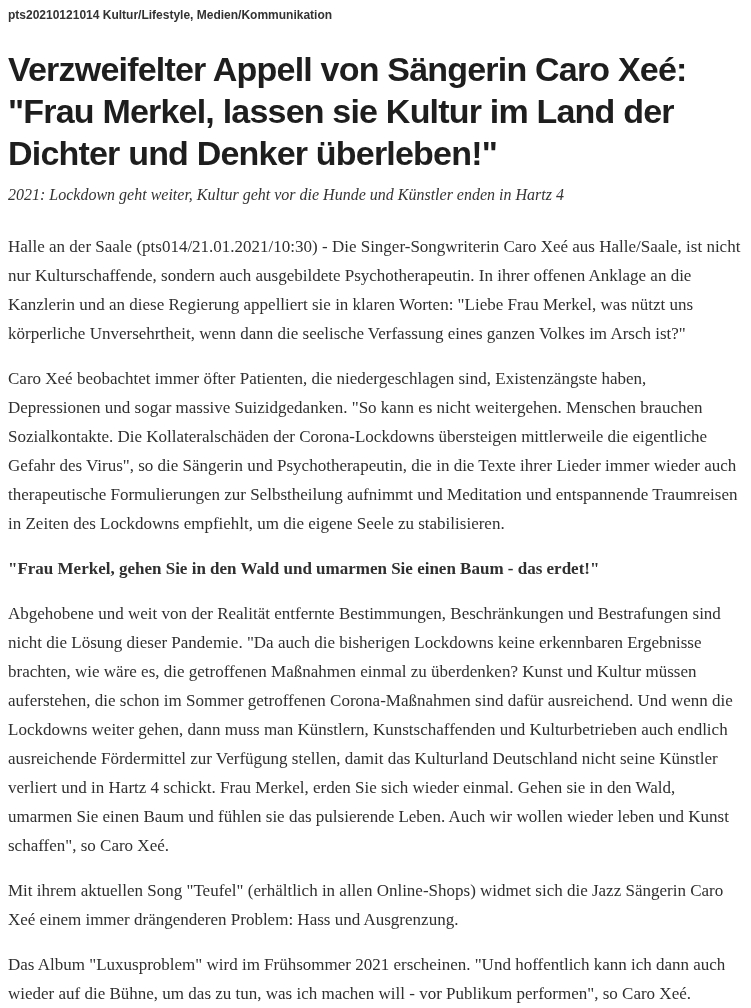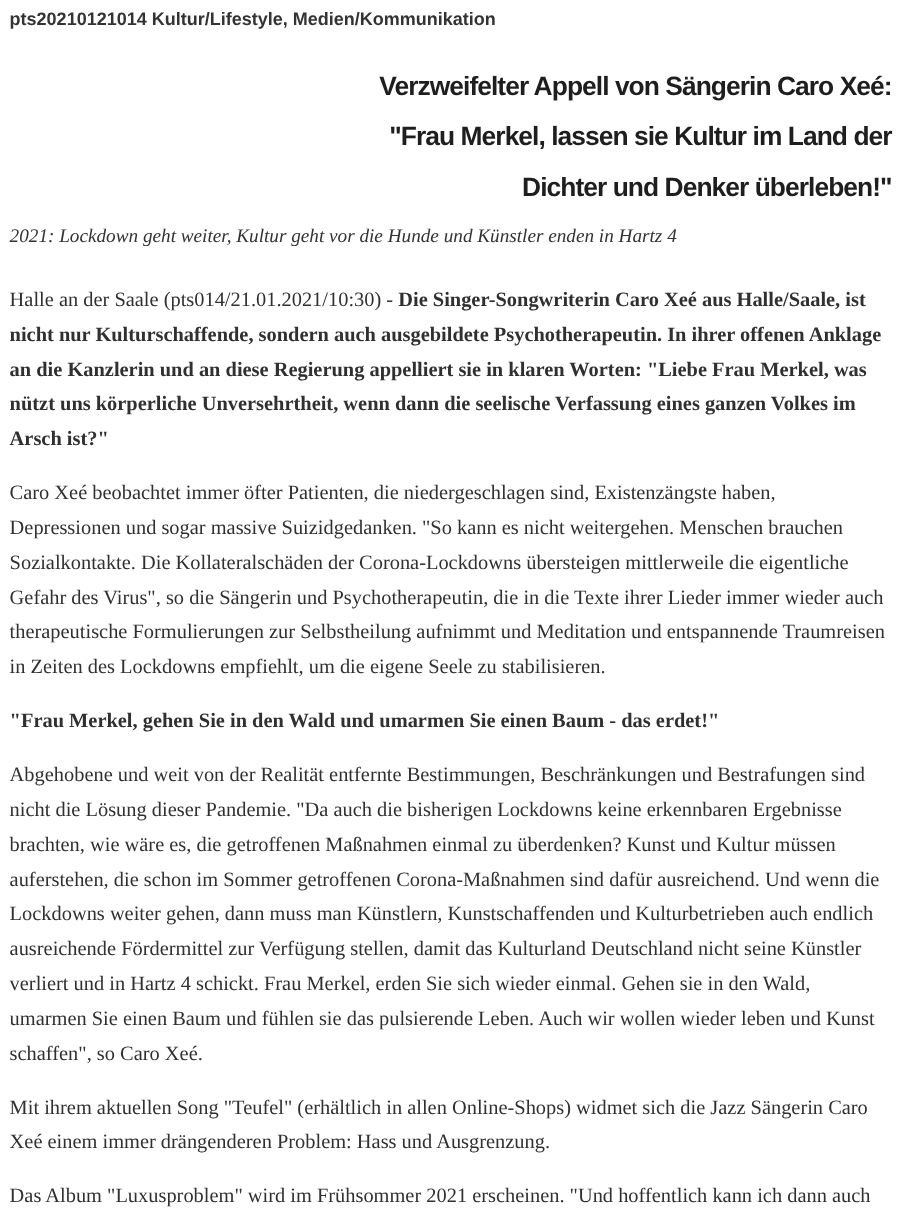--- a/index.html
+++ b/index.html
@@ -10,49 +10,48 @@
   body {
     width: 751px;
     box-sizing: border-box;
     padding: 8px 8px 12px 8px;
     font-family: "Liberation Serif", serif;
     color: #303030;
   }
   .meta-line {
     font-family: "Liberation Sans", sans-serif;
     font-weight: 700;
-    font-size: 15px;
+    font-size: 12px;
     color: #333333;
     margin: 0 0 26px 0;
   }
   h1.headline {
     font-family: "Liberation Sans", sans-serif;
     font-weight: 700;
-    font-size: 22px;
+    font-size: 34px;
     line-height: 42px;
     letter-spacing: -0.8px;
     color: #1e1e1e;
     margin: 0 0 10px 0;
     white-space: pre-line;
-    text-align: right;
   }
   .subtitle {
     font-style: italic;
     font-size: 16px;
     line-height: 22px;
     color: #333333;
     margin: 0 0 26px 0;
   }
   p.body-par {
     font-size: 17px;
     line-height: 29px;
     margin: 0 0 16px 0;
   }
   p.body-par strong {
-    font-weight: 700;
+    font-weight: 400;
   }
   p.subhead {
     font-weight: 700;
   }
 </style>
 </head>
 <body>
 
 <div>
 

